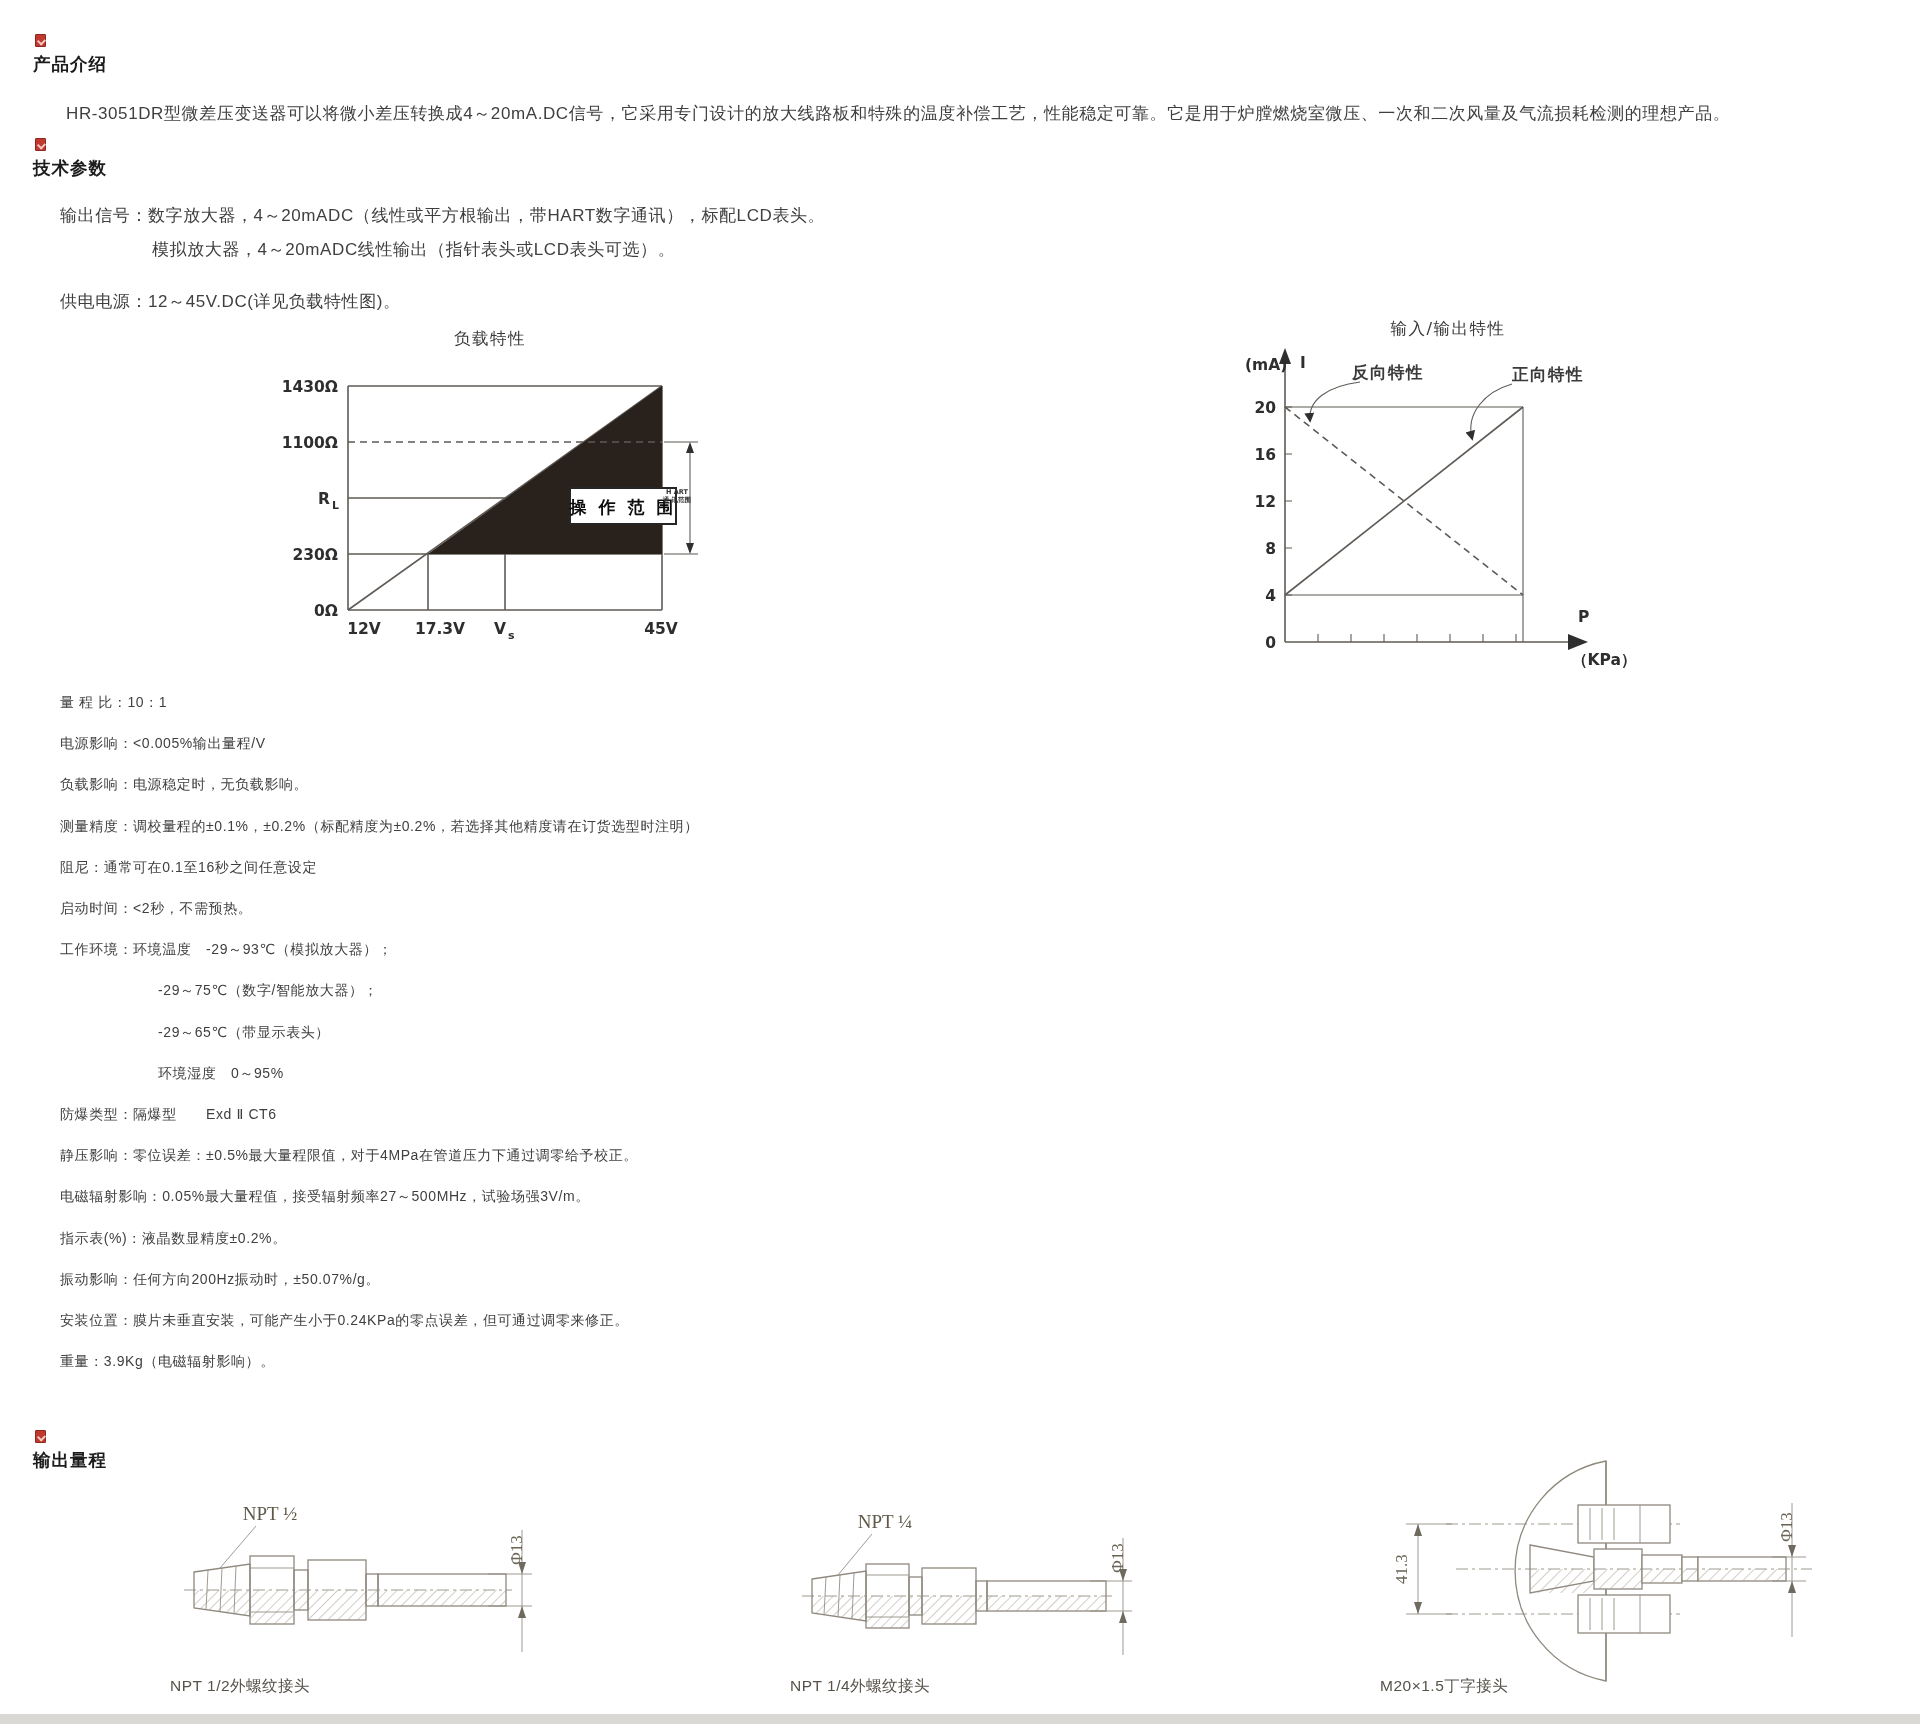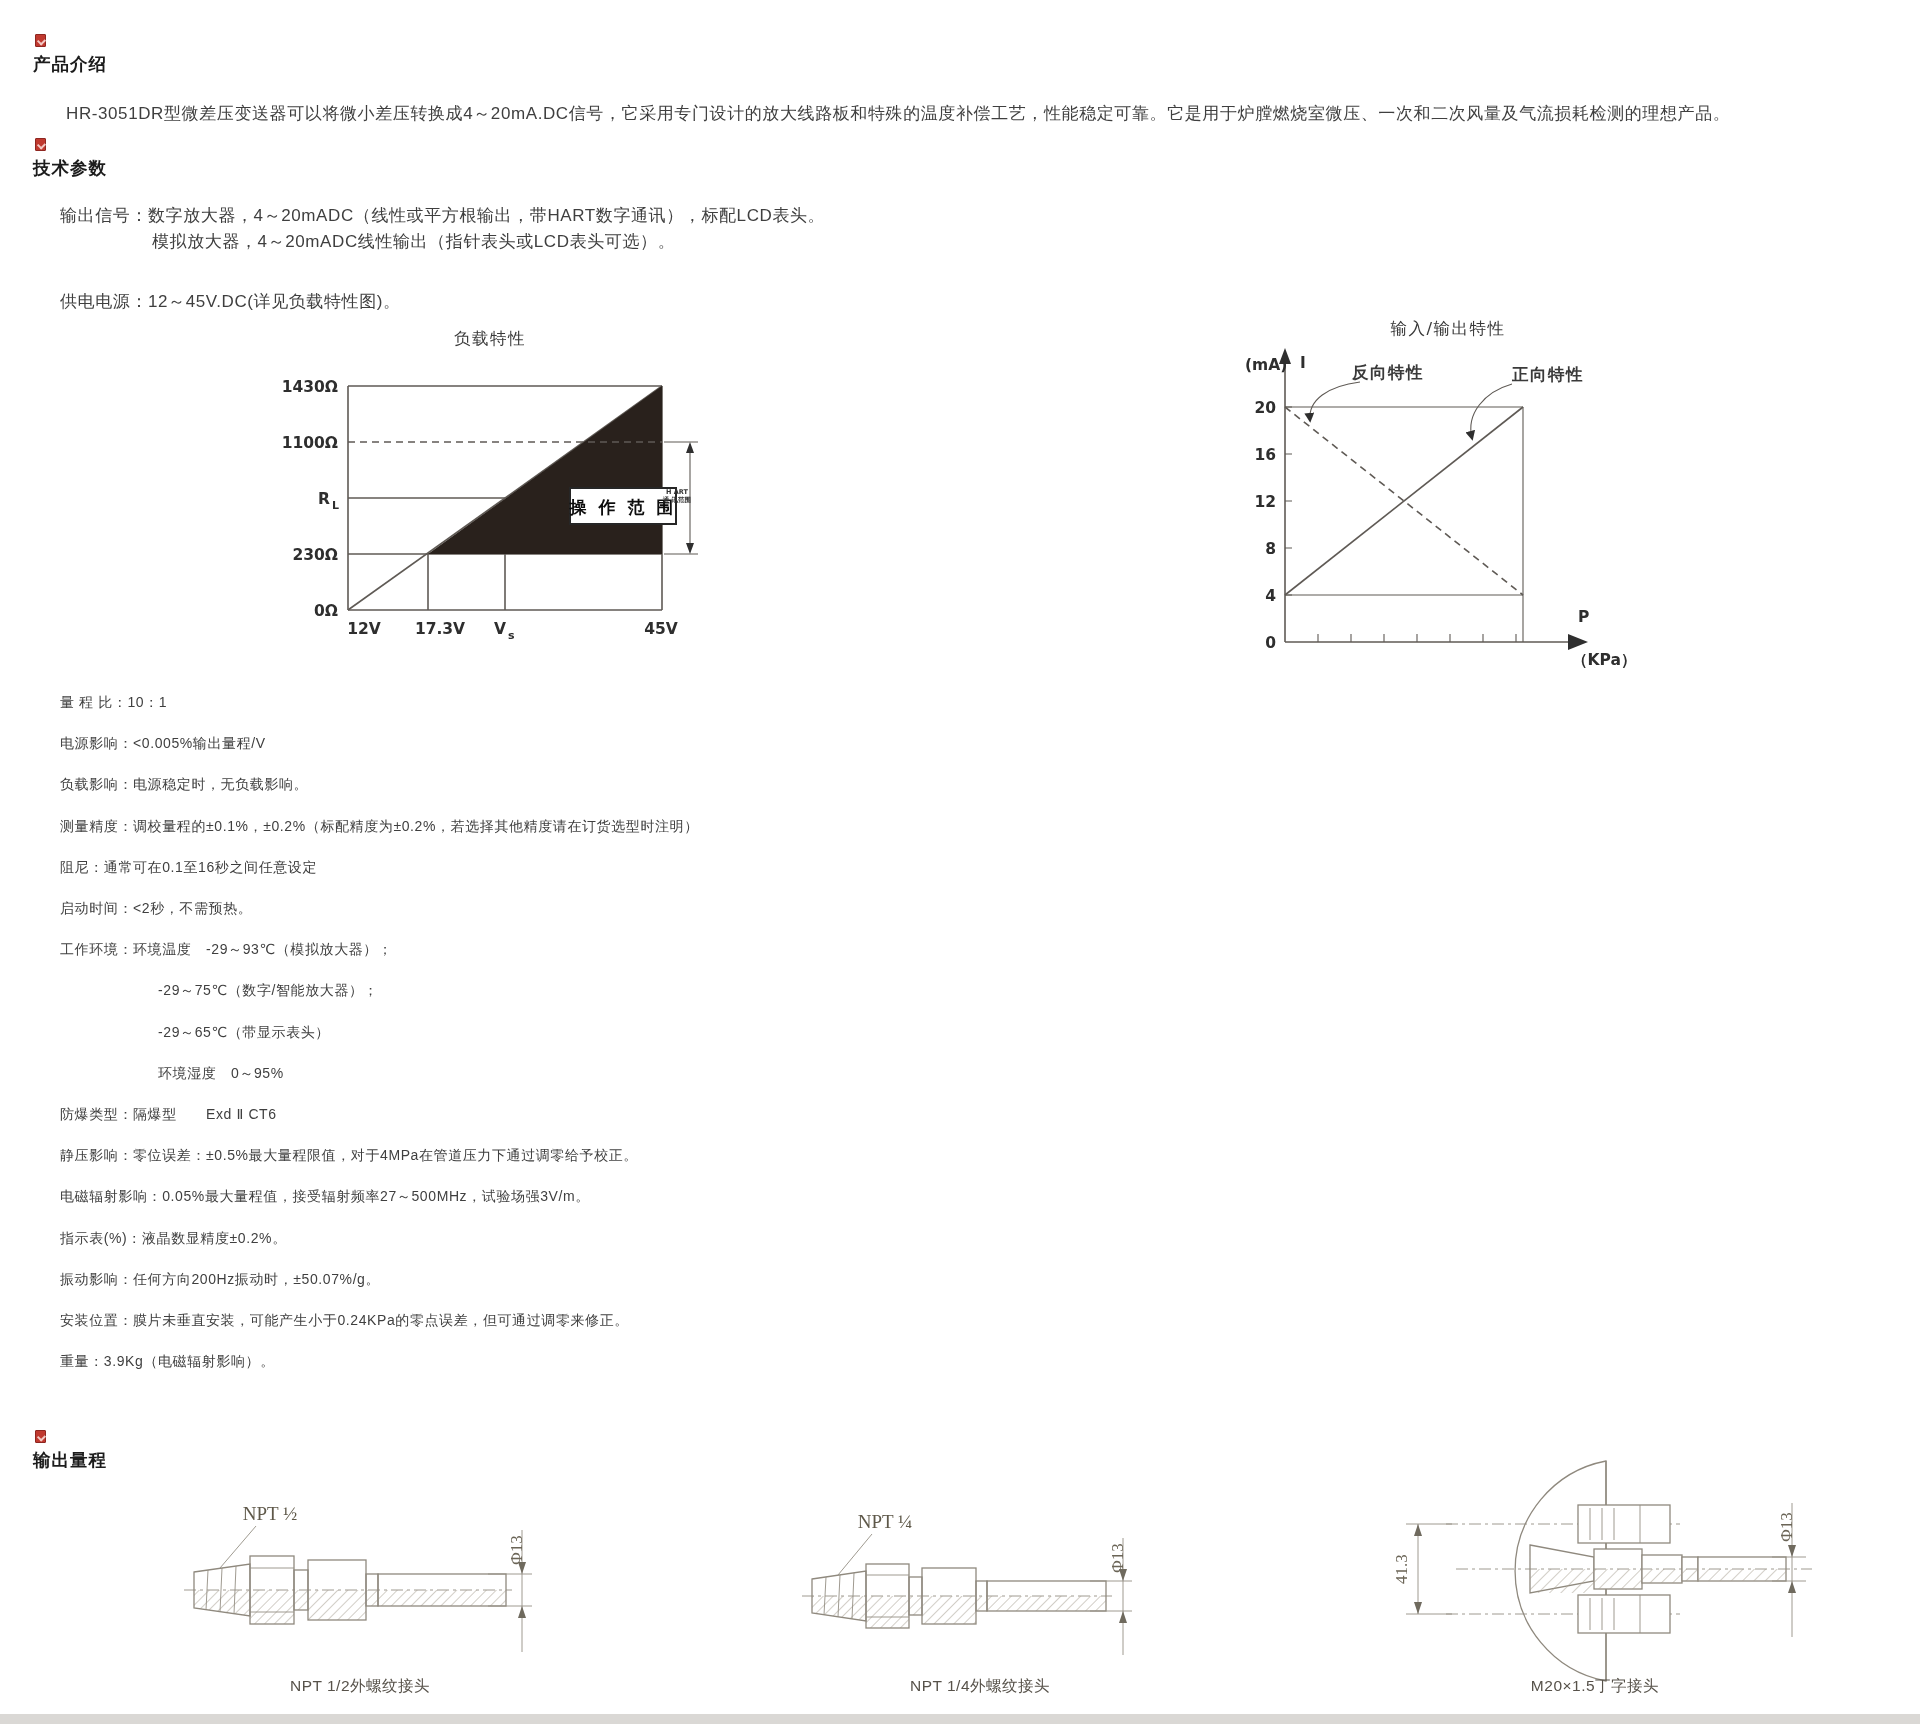--- a/index.html
+++ b/index.html
@@ -8,21 +8,21 @@
        font-family:"Liberation Sans","DejaVu Sans",sans-serif;color:#3f3f3f}
   #page{position:relative;width:1920px;height:1282px;background:#ffffff}
   .ric{position:absolute;width:11px;height:13px;background:#c0392f;border:1px solid #8e2620;border-radius:1px}
   .ric::after{content:"";position:absolute;left:2px;top:3px;width:5px;height:4px;
       border-left:2px solid #f3c9c4;border-bottom:2px solid #f3c9c4;transform:rotate(-45deg)}
   .h{position:absolute;font-size:17.5px;font-weight:bold;color:#1c1c1c;letter-spacing:1px;white-space:nowrap}
   .t{position:absolute;font-size:17px;color:#3f3f3f;letter-spacing:.6px;white-space:nowrap}
   #params{position:absolute;left:60px;top:682px}
   #params .p{font-size:14px;color:#3f3f3f;line-height:41.2px;letter-spacing:.6px;white-space:pre}
   #params .ind{padding-left:98px}
-  .cap{position:absolute;font-size:15.5px;color:#57524a;text-align:center;letter-spacing:.5px}
+  .cap{position:absolute;font-size:15.5px;color:#57524a;letter-spacing:.5px}
   svg{position:absolute;overflow:visible}
   svg text{font-family:"DejaVu Sans","Liberation Sans",sans-serif}
   .ln{stroke:#5f5a55;stroke-width:1.6;fill:none}
   .thin{stroke-width:1.1}
   .dash{stroke-dasharray:7 5}
   .ct{font-size:16.5px;fill:#3a3a3a;letter-spacing:1.5px}
   .cl{font-size:15.5px;font-weight:bold;fill:#2e2e2e}
   .cls{font-size:11px;font-weight:bold;fill:#2e2e2e}
   .cb{font-size:17px;font-weight:bold;fill:#0d0d0d;letter-spacing:3px}
   .tiny{font-size:6.5px;font-weight:bold;fill:#333}
@@ -41,21 +41,21 @@
 
 <div id="page">
 
   <span class="ric" style="left:35px;top:34px"></span>
   <div class="h" style="left:33px;top:52px">产品介绍</div>
   <div class="t" style="left:66px;top:102px">HR-3051DR型微差压变送器可以将微小差压转换成4～20mA.DC信号，它采用专门设计的放大线路板和特殊的温度补偿工艺，性能稳定可靠。它是用于炉膛燃烧室微压、一次和二次风量及气流损耗检测的理想产品。</div>
 
   <span class="ric" style="left:35px;top:138px"></span>
   <div class="h" style="left:33px;top:156px">技术参数</div>
   <div class="t" style="left:60px;top:204px">输出信号：数字放大器，4～20mADC（线性或平方根输出，带HART数字通讯），标配LCD表头。</div>
-  <div class="t" style="left:152px;top:230px">模拟放大器，4～20mADC线性输出（指针表头或LCD表头可选）。</div>
+  <div class="t" style="left:152px;top:238px">模拟放大器，4～20mADC线性输出（指针表头或LCD表头可选）。</div>
   <div class="t" style="left:60px;top:290px">供电电源：12～45V.DC(详见负载特性图)。</div>
 
   <svg style="left:240px;top:318px" width="480" height="340" viewBox="0 0 480 340">
     <text class="ct" x="250" y="26" text-anchor="middle">负载特性</text>
 
     <path class="ln" d="M108,68 H422 M108,68 V292 M422,68 V292 M108,292 H422"></path>
 
     <line class="ln" x1="108" y1="236" x2="422" y2="236"></line>
     <line class="ln" x1="108" y1="180" x2="265" y2="180"></line>
     <line class="ln" x1="188" y1="236" x2="188" y2="292"></line>

